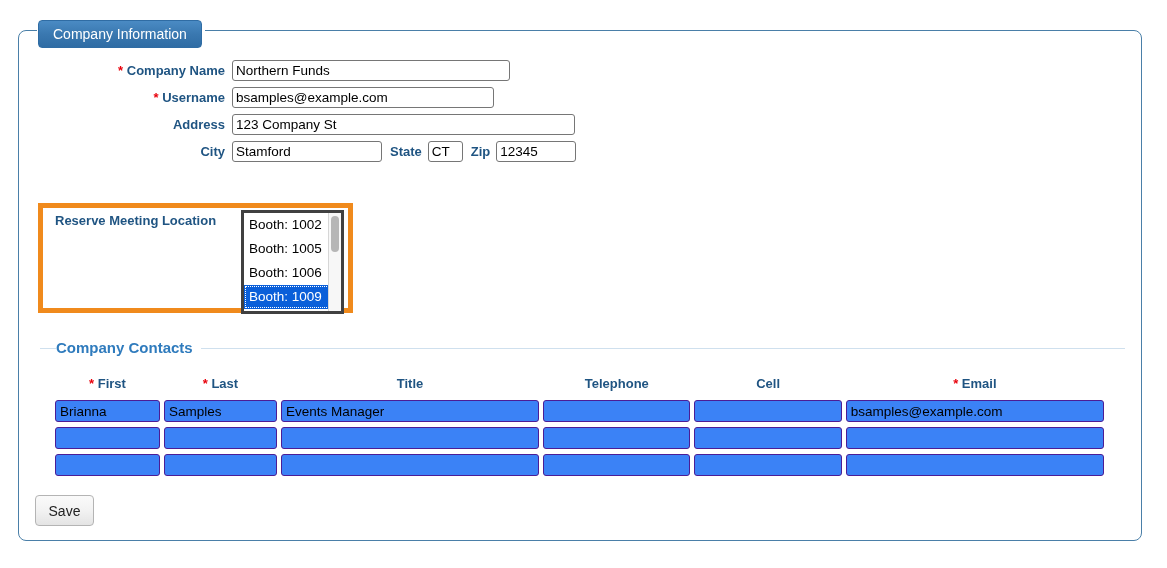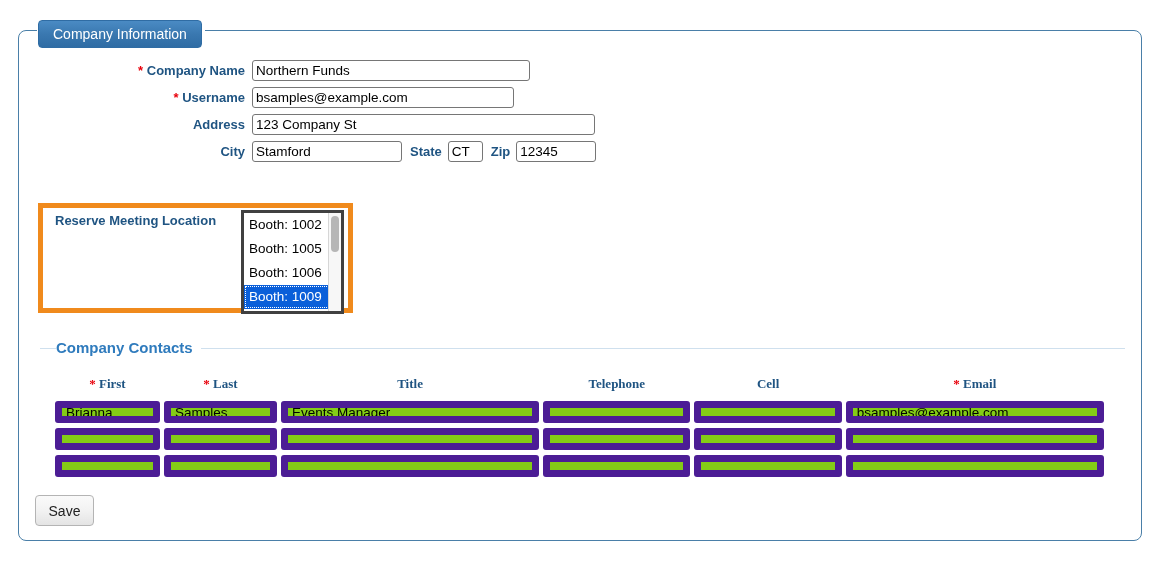--- a/index.html
+++ b/index.html
@@ -30,21 +30,21 @@
     font-weight:400;
     white-space:nowrap;
     z-index:5;
   }
   .tab-mask{
     position:absolute;left:37px;top:29px;width:168px;height:4px;background:#ffffff;z-index:4;
   }
 
   
   .form-rows{position:absolute;left:0;top:60px;width:100%;}
-  .frow{display:flex;align-items:center;margin-bottom:6px;margin-left:20px;}
+  .frow{display:flex;align-items:center;margin-bottom:6px;}
   .flabel{
     width:232px;text-align:right;padding-right:7px;
     font-weight:bold;font-size:13px;color:#1f5482;
     box-sizing:border-box;
     white-space:nowrap;
   }
   .req{color:#e8000b;font-weight:bold;}
   .inp{
     height:21px;
     border:1px solid #767676;
@@ -128,27 +128,26 @@
   }
   .contacts-table{
     position:absolute;left:52px;top:372px;width:1055px;
     border-collapse:separate;
     border-spacing:2px 3px;
   }
   .contacts-table th{
     font-weight:bold;font-size:13px;color:#1f5482;
     text-align:center;
     padding-bottom:5px;
-    font-family:Liberation Serif, serif;
   }
   .cell-inp{
     width:100%;height:22px;
-    border:7px solid #4c1d95;
+    border:1px solid #4c1d95;
     border-radius:3px;
-    background:#84cc16;
+    background:#3b82f6;
     font-family:"Liberation Sans", sans-serif;
     font-size:13.5px;
     color:#000;
     padding:0 4px;
     box-sizing:border-box;
     outline:none;
   }
   .c-first{width:104px;}
   .c-last{width:112px;}
   .c-title{width:256px;}

